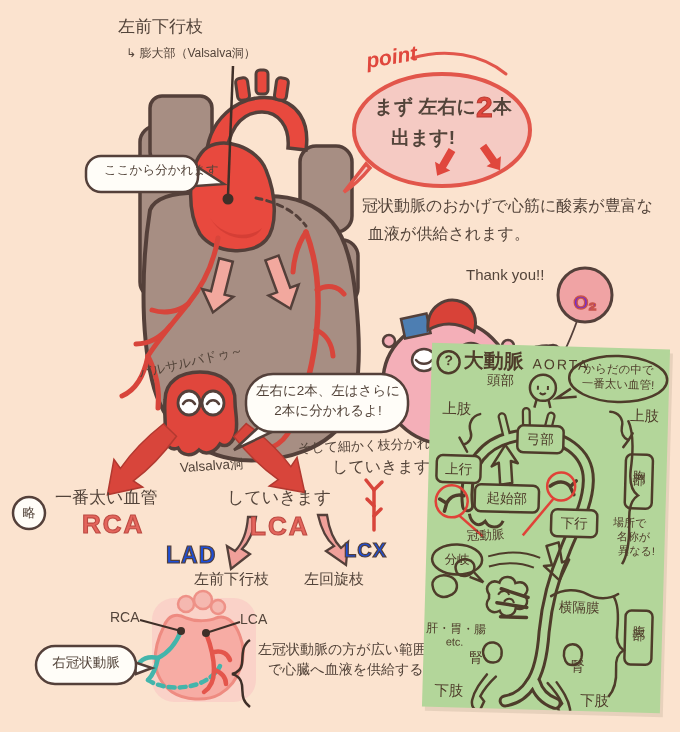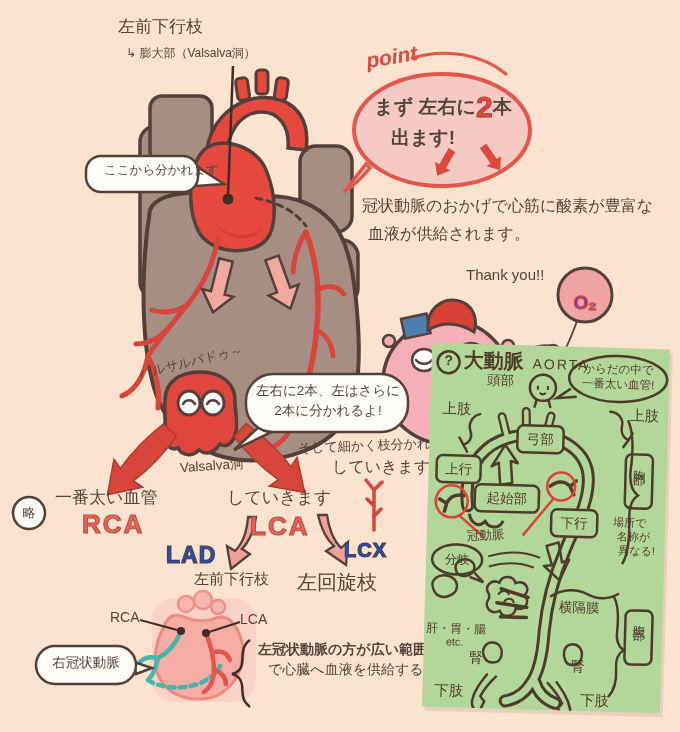--- a/index.html
+++ b/index.html
@@ -210,26 +210,26 @@
   <div class="t hand" style="left:332px;top:457px;font-size:16px;">していきます</div>
 
   <div class="t c" style="left:13px;top:505px;width:32px;font-size:13px;">略</div>
   <div class="t hand" style="left:55px;top:487px;font-size:17px;">一番太い血管</div>
   <div class="t bubbleTxt outline-coral" style="left:82px;top:508px;font-size:26px;letter-spacing:2px;">RCA</div>
   <div class="t hand" style="left:227px;top:487px;font-size:17px;">していきます</div>
   <div class="t bubbleTxt outline-coral" style="left:250px;top:510px;font-size:26px;letter-spacing:2px;">LCA</div>
   <div class="t bubbleTxt outline-pink" style="left:166px;top:541px;font-size:23px;letter-spacing:1px;">LAD</div>
   <div class="t bubbleTxt outline-pink" style="left:344px;top:538px;font-size:20px;letter-spacing:1px;">LCX</div>
   <div class="t hand" style="left:194px;top:570px;font-size:15px;">左前下行枝</div>
-  <div class="t hand" style="left:297px;top:570px;font-size:20px;">左回旋枝</div>
+  <div class="t hand" style="left:304px;top:570px;font-size:15px;">左回旋枝</div>
 
   <div class="t hand" style="left:110px;top:609px;font-size:14px;">RCA</div>
   <div class="t hand" style="left:240px;top:611px;font-size:14px;">LCA</div>
   <div class="t c" style="left:40px;top:655px;width:92px;font-size:13.5px;">右冠状動脈</div>
-  <div class="t hand" style="left:258px;top:641px;font-size:14px;font-weight:bold;">左冠状動脈の方が広い範囲</div>
+  <div class="t hand" style="left:258px;top:641px;font-size:14px;">左冠状動脈の方が広い範囲</div>
   <div class="t hand" style="left:268px;top:661px;font-size:14px;">で心臓へ血液を供給する!</div>
 
   <div class="panel">
     <svg width="238" height="364" viewBox="0 0 238 364">
 
       <circle cx="17" cy="19" r="11" fill="none" stroke="#4e3c2a" stroke-width="2.5"></circle>
 
       <g>
         <ellipse cx="187" cy="31" rx="49" ry="23" fill="none" stroke="#4e3c2a" stroke-width="2.5"></ellipse>
         <path d="M140,42 L126,52 L146,50" fill="none" stroke="#4e3c2a" stroke-width="2.5"></path>

